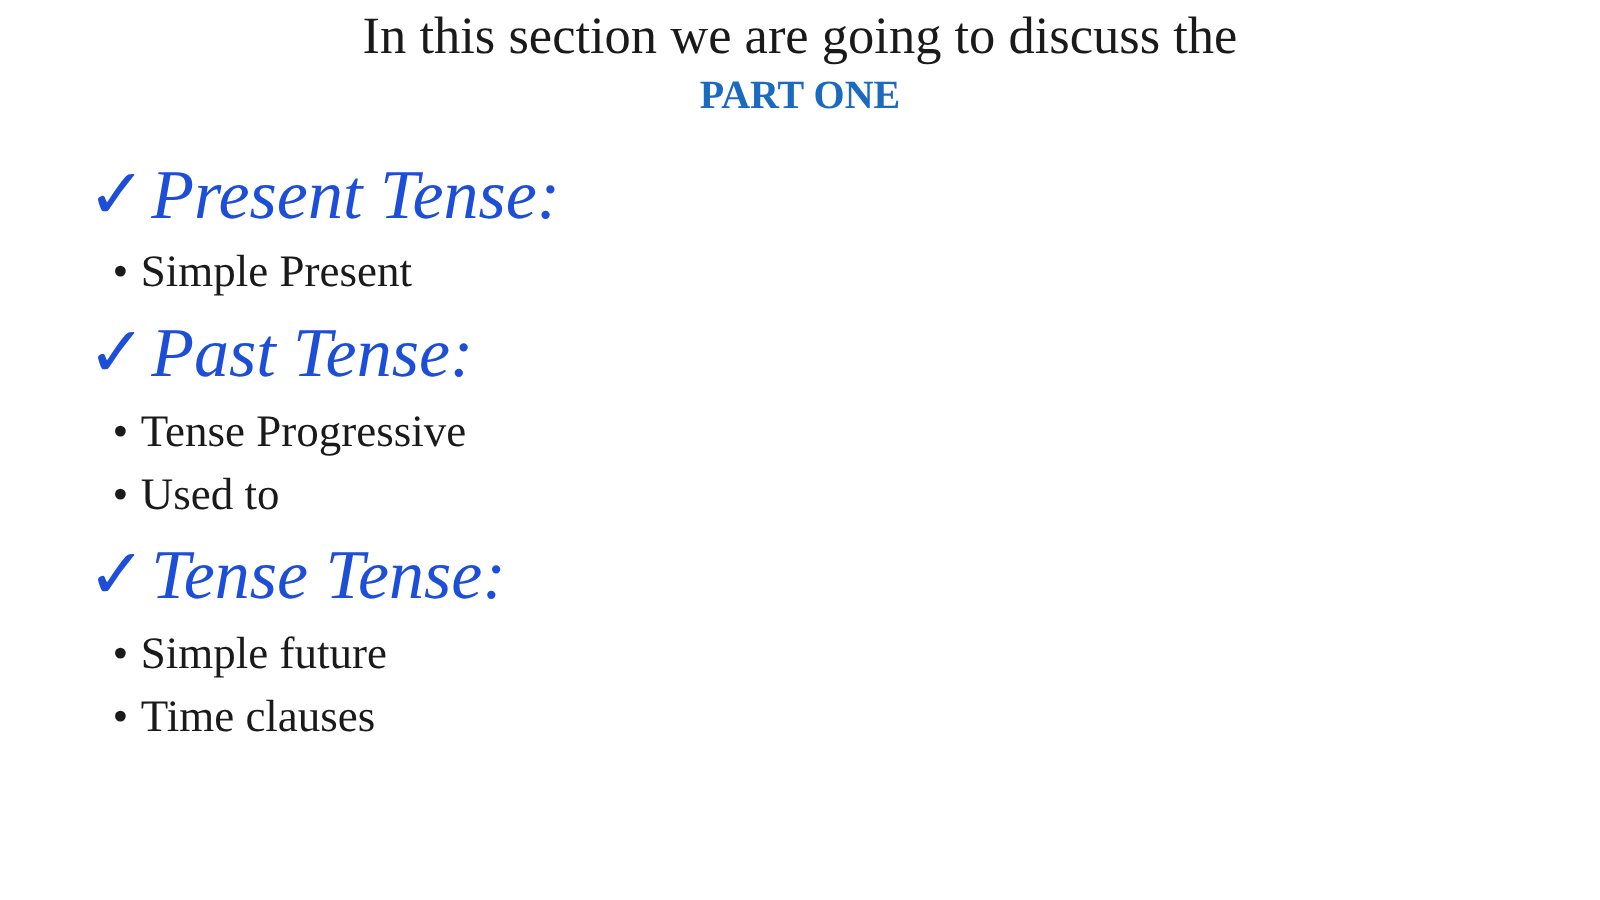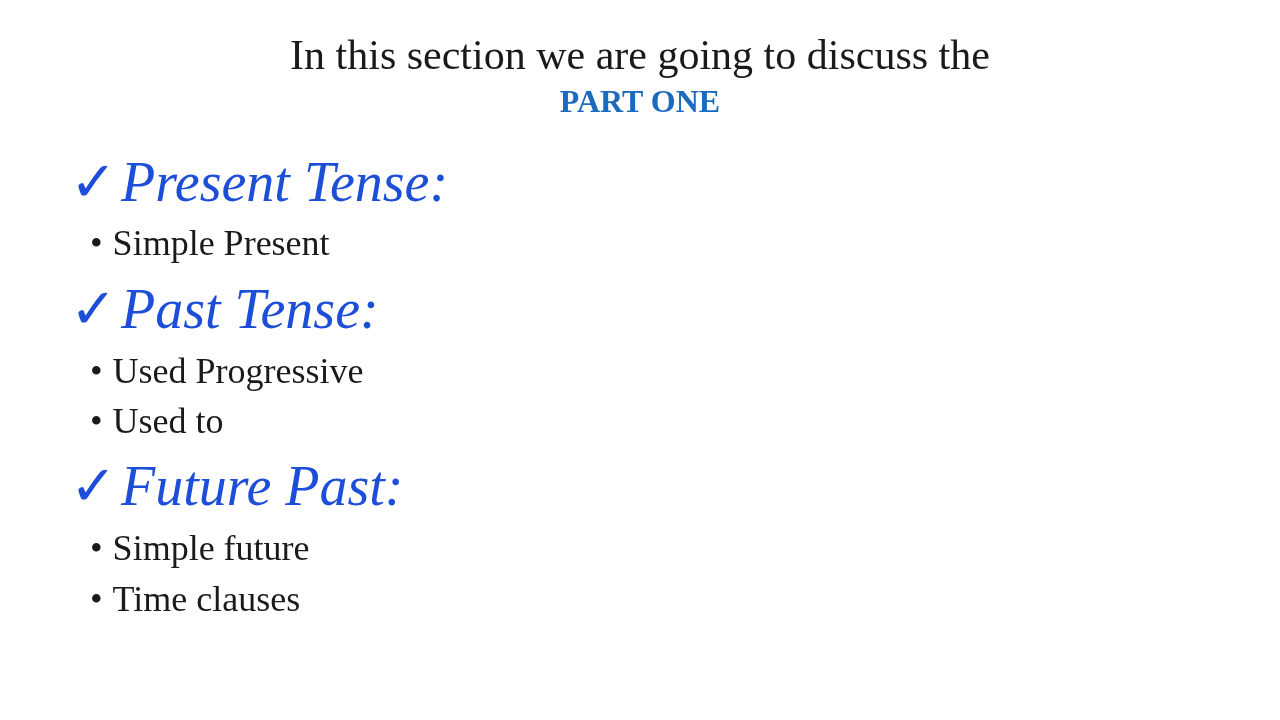--- a/index.html
+++ b/index.html
@@ -12,21 +12,21 @@
       width: 1280px;
       height: 720px;
       background-color: #ffffff;
       font-family: Georgia, 'Times New Roman', serif;
       overflow: hidden;
     }
 
     .page-container {
       width: 1280px;
       height: 720px;
-      padding: 28px 60px 20px 60px;
+      padding: 2px 60px 20px 60px;
       display: flex;
       flex-direction: column;
       align-items: center;
     }
 
     .header-section {
       width: 100%;
       text-align: center;
       margin-bottom: 10px;
     }
@@ -92,21 +92,21 @@
     </div>
     <div class="part-one">PART ONE</div>
   </div>
 
   <div class="content-section">
 
     <div class="tense-heading">Present Tense:</div>
     <div class="bullet-item">Simple Present</div>
 
     <div class="tense-heading">Past Tense:</div>
-    <div class="bullet-item">Used Progressive</div>
+    <div class="bullet-item">Tense Progressive</div>
     <div class="bullet-item">Used to</div>
 
-    <div class="tense-heading">Future Past:</div>
+    <div class="tense-heading">Tense Tense:</div>
     <div class="bullet-item">Simple future</div>
     <div class="bullet-item">Time clauses</div>
 
   </div>
 </div>
 
 </body></html>

